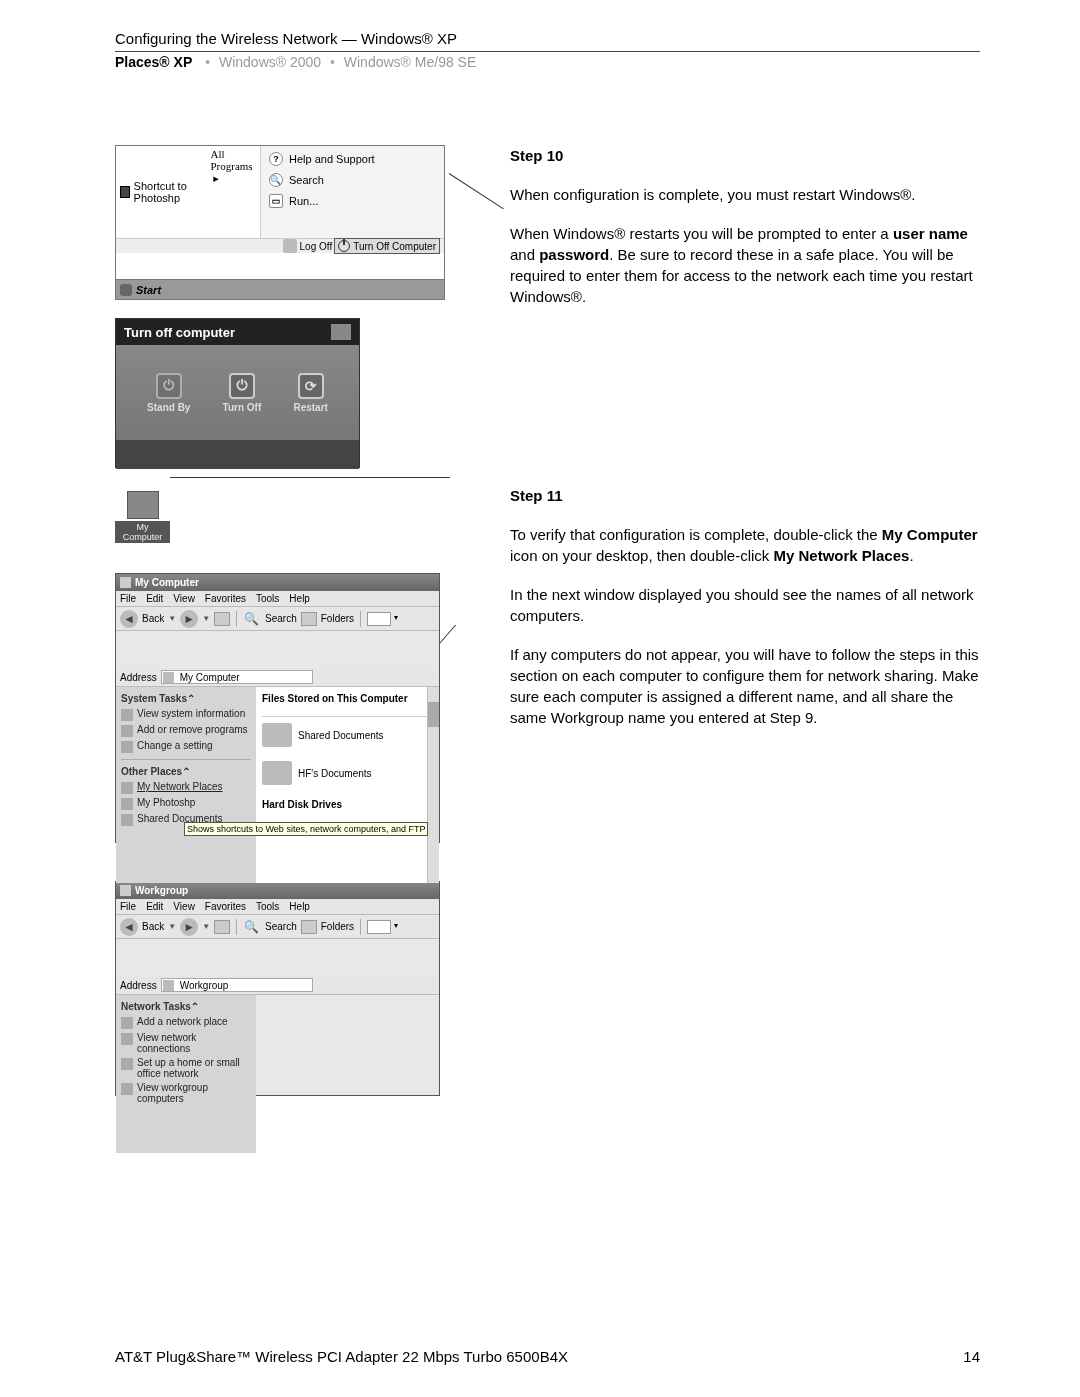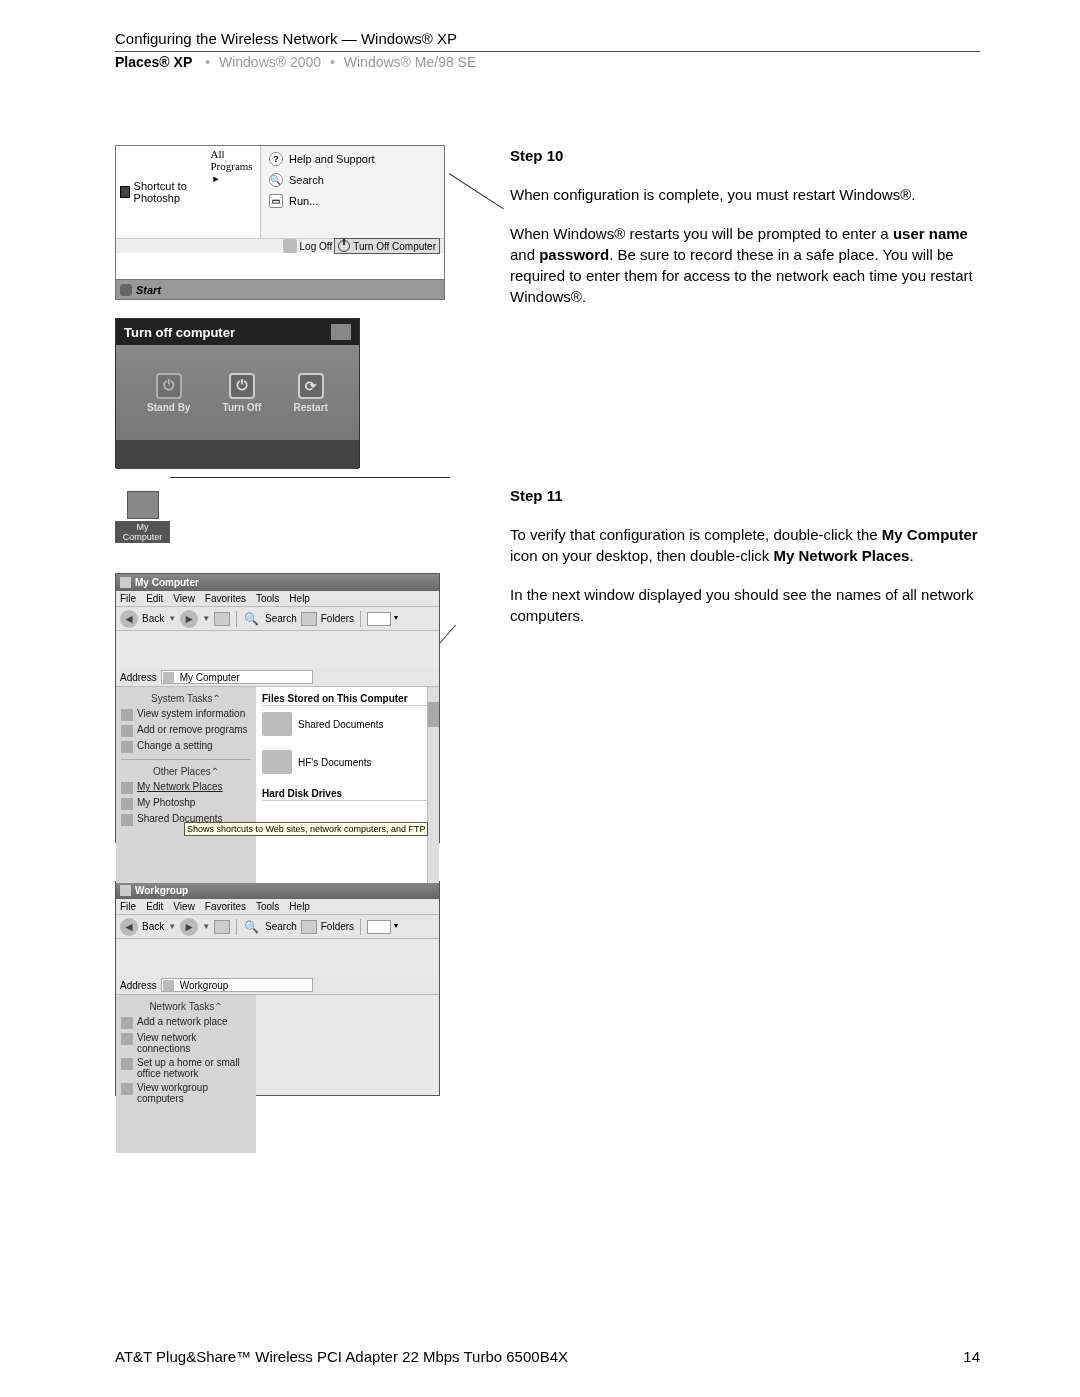--- a/index.html
+++ b/index.html
@@ -63,26 +63,26 @@
   .tbSep{width:1px;height:16px;background:#aaa;margin:0 2px;}
   .tbFold{width:16px;height:14px;background:#ccc;border:1px solid #999;}
   .tbViews{width:24px;height:14px;border:1px solid #999;background:#fff;position:relative;}
   .tbViews:after{content:"▾";position:absolute;right:-8px;top:0;font-size:8px;}
   .addr { background:#e6e6e6; border-bottom:1px solid #bbb; padding:2px 4px; display:flex; align-items:center; gap:4px;margin-top:37px; }
   .addr input { flex:1; height:14px; font-size:10px; border:1px solid #aaa; padding-left:18px; background:#fff;}
   .addrWrap{position:relative;flex:1;}
   .addrIco{position:absolute;left:2px;top:2px;width:11px;height:11px;background:#bbb;}
   .shot4 .content { display:flex; height:196px; }
   .taskPane { width:140px; background:#d5d5d5; padding:6px 5px; overflow:hidden;}
-  .tpHead { font-weight:normal; color:#333; display:flex; justify-content:center; margin-bottom:4px; font-size:10px; }
+  .tpHead { font-weight:bold; color:#333; display:flex; justify-content:flex-start; margin-bottom:4px; font-size:10px; }
   .tpItem { display:flex; align-items:flex-start; gap:4px; margin:3px 0; font-size:10px; color:#222; }
   .tpIco{width:12px;height:12px;background:#aaa;flex:none;margin-top:1px;}
   .tpLine{border-top:1px solid #aaa;margin:6px 0;}
   .mainPane { flex:1; background:#fff; padding:6px; position:relative; }
-  .mpHead{font-weight:bold;font-size:10px;border-bottom:1px solid #ccc;padding-bottom:1px;margin-bottom:6px;}
+  .mpHead{font-weight:bold;font-size:10px;border-bottom:1px solid #ccc;padding-bottom:12px;margin-bottom:6px;}
   .mpItem{display:flex;align-items:center;gap:6px;margin-bottom:14px;}
   .mpFolder{width:30px;height:24px;background:#bbb;border-radius:2px;}
   .scroll{position:absolute;right:0;top:0;width:12px;height:100%;background:#ddd;border-left:1px solid #bbb;}
   .scroll .thumb{position:absolute;top:15px;width:100%;height:25px;background:#aaa;}
   .tooltip{position:absolute;bottom:6px;left:68px;background:#ffffe1;border:1px solid #555;font-size:9px;padding:1px 2px;white-space:nowrap;z-index:3;}
   .linkU{text-decoration:underline;}
 
   
   .shot5 { width:325px; height:215px; border:1px solid #555; margin-top:38px; font-size:10px; background:#e8e8e8; }
   .shot5 .content{display:flex;height:158px;}
@@ -332,20 +332,21 @@
     <div class="right-col">
       <p class="step-title">Step 10</p>
       <p>When configuration is complete, you must restart Windows®.</p>
       <p>When Windows® restarts you will be prompted to enter a <b>user name</b> and <b>password</b>. Be sure to record these in a safe place. You will be required to enter them for access to the network each time you restart Windows®.</p>
 
       <div style="height:160px;"></div>
 
       <p class="step-title">Step 11</p>
       <p>To verify that configuration is complete, double-click the <b>My Computer</b> icon on your desktop, then double-click <b>My Network Places</b>.</p>
       <p>In the next window displayed you should see the names of all network computers.</p>
+      <p>If any computers do not appear, you will have to follow the steps in this section on each computer to configure them for network sharing. Make sure each computer is assigned a different name, and all share the same Workgroup name you entered at Step 9.</p>
     </div>
   </div>
 
   <div class="footer">
     <span>AT&amp;T Plug&amp;Share™ Wireless PCI Adapter 22 Mbps Turbo 6500B4X</span>
     <span>14</span>
   </div>
 </div>
 
 </body></html>

